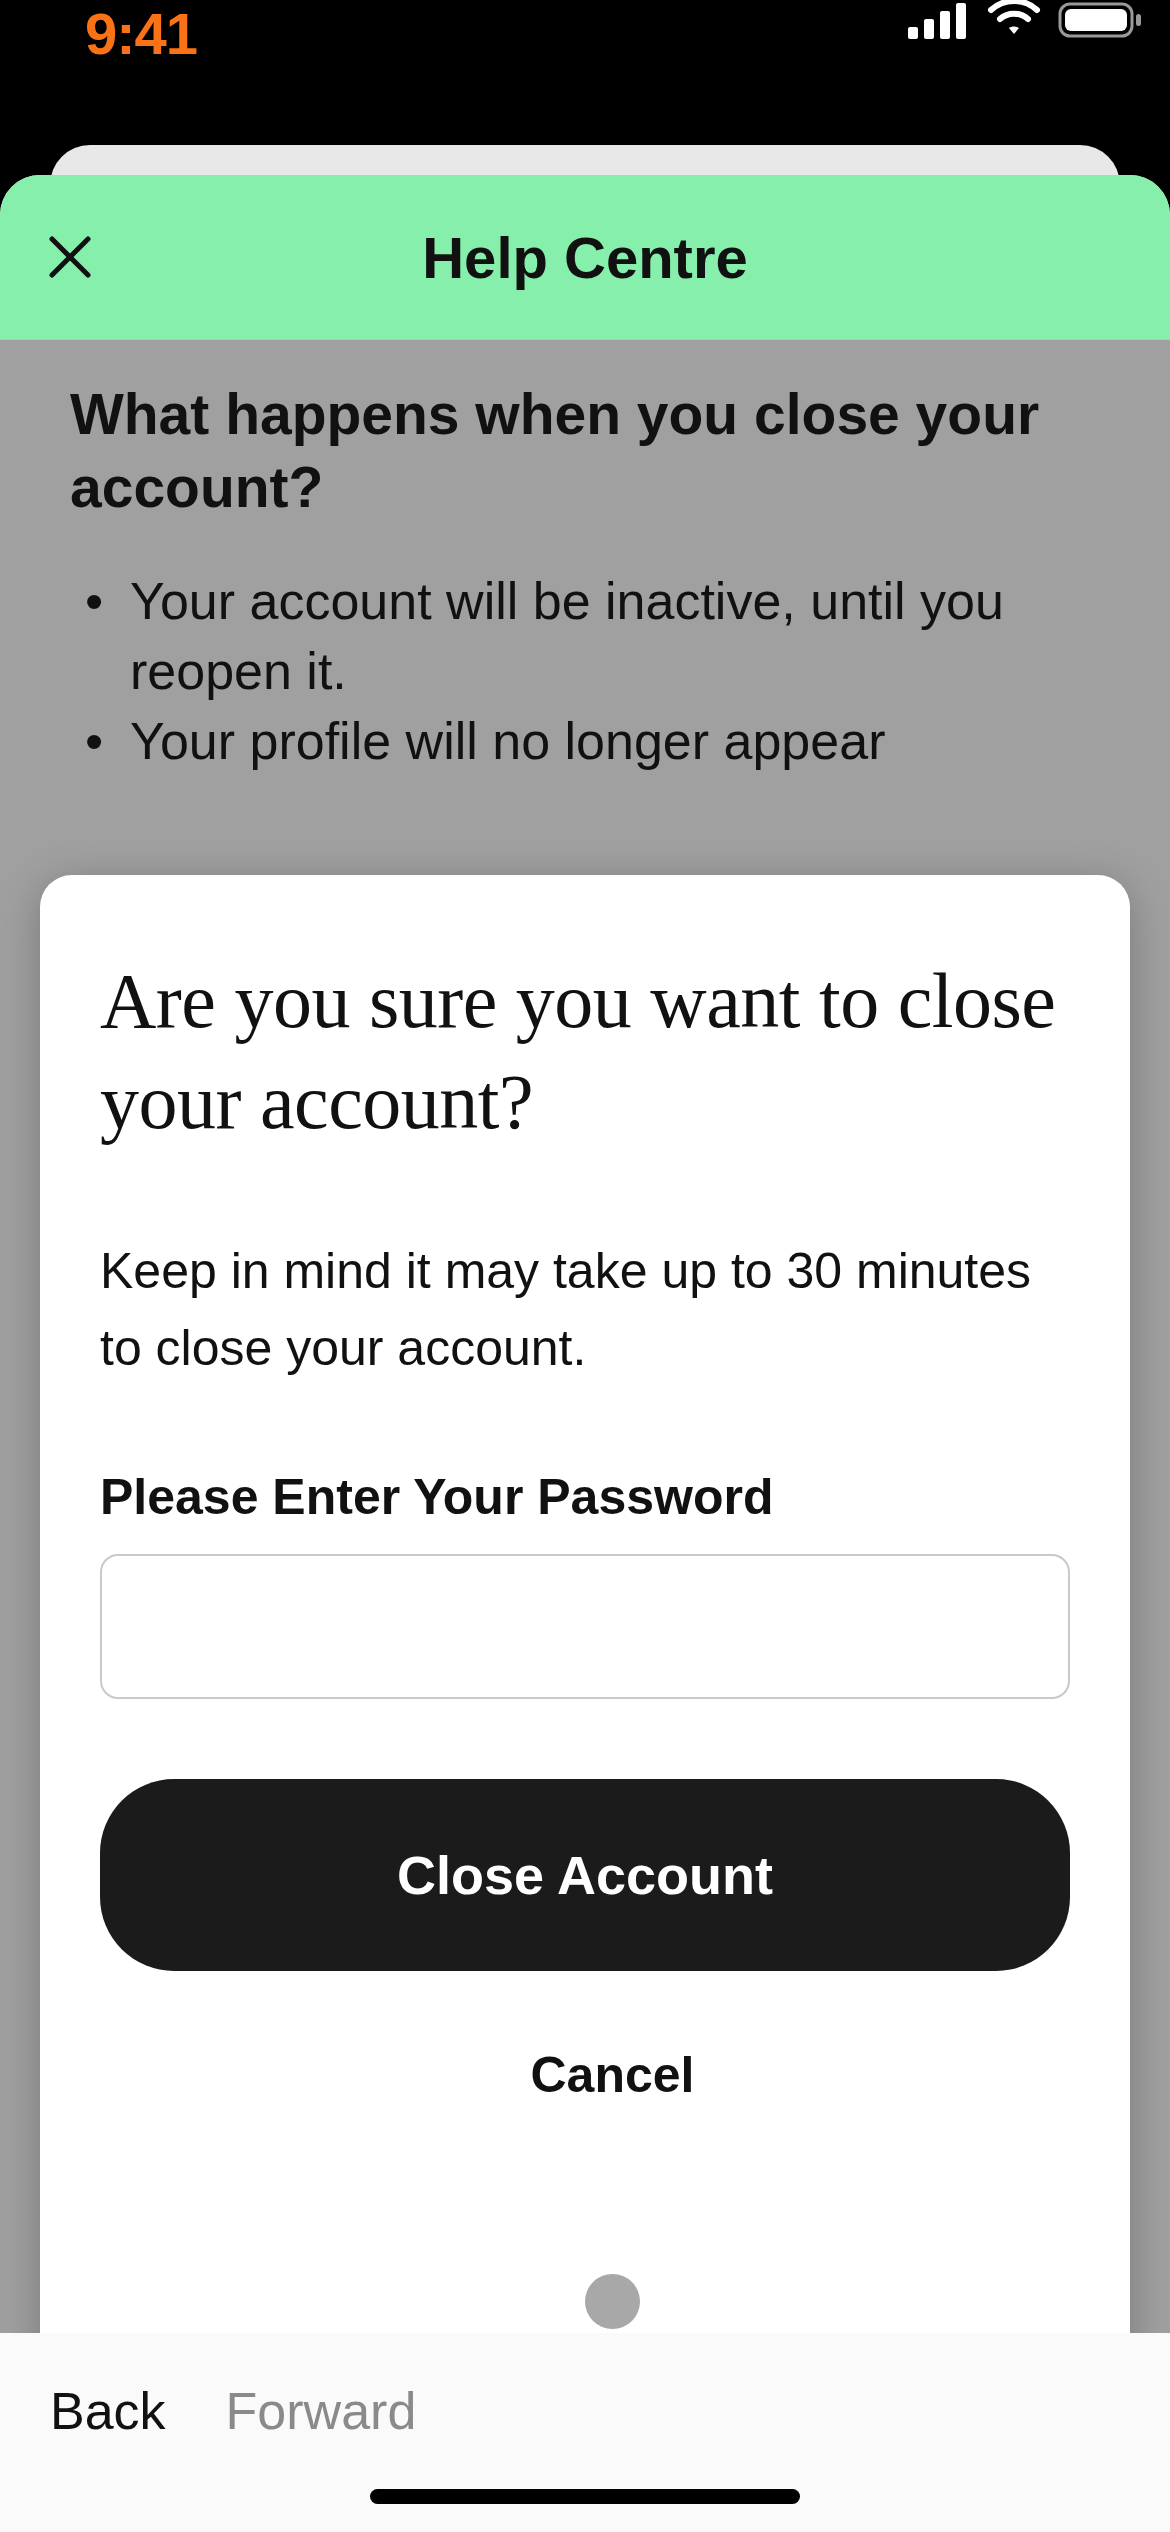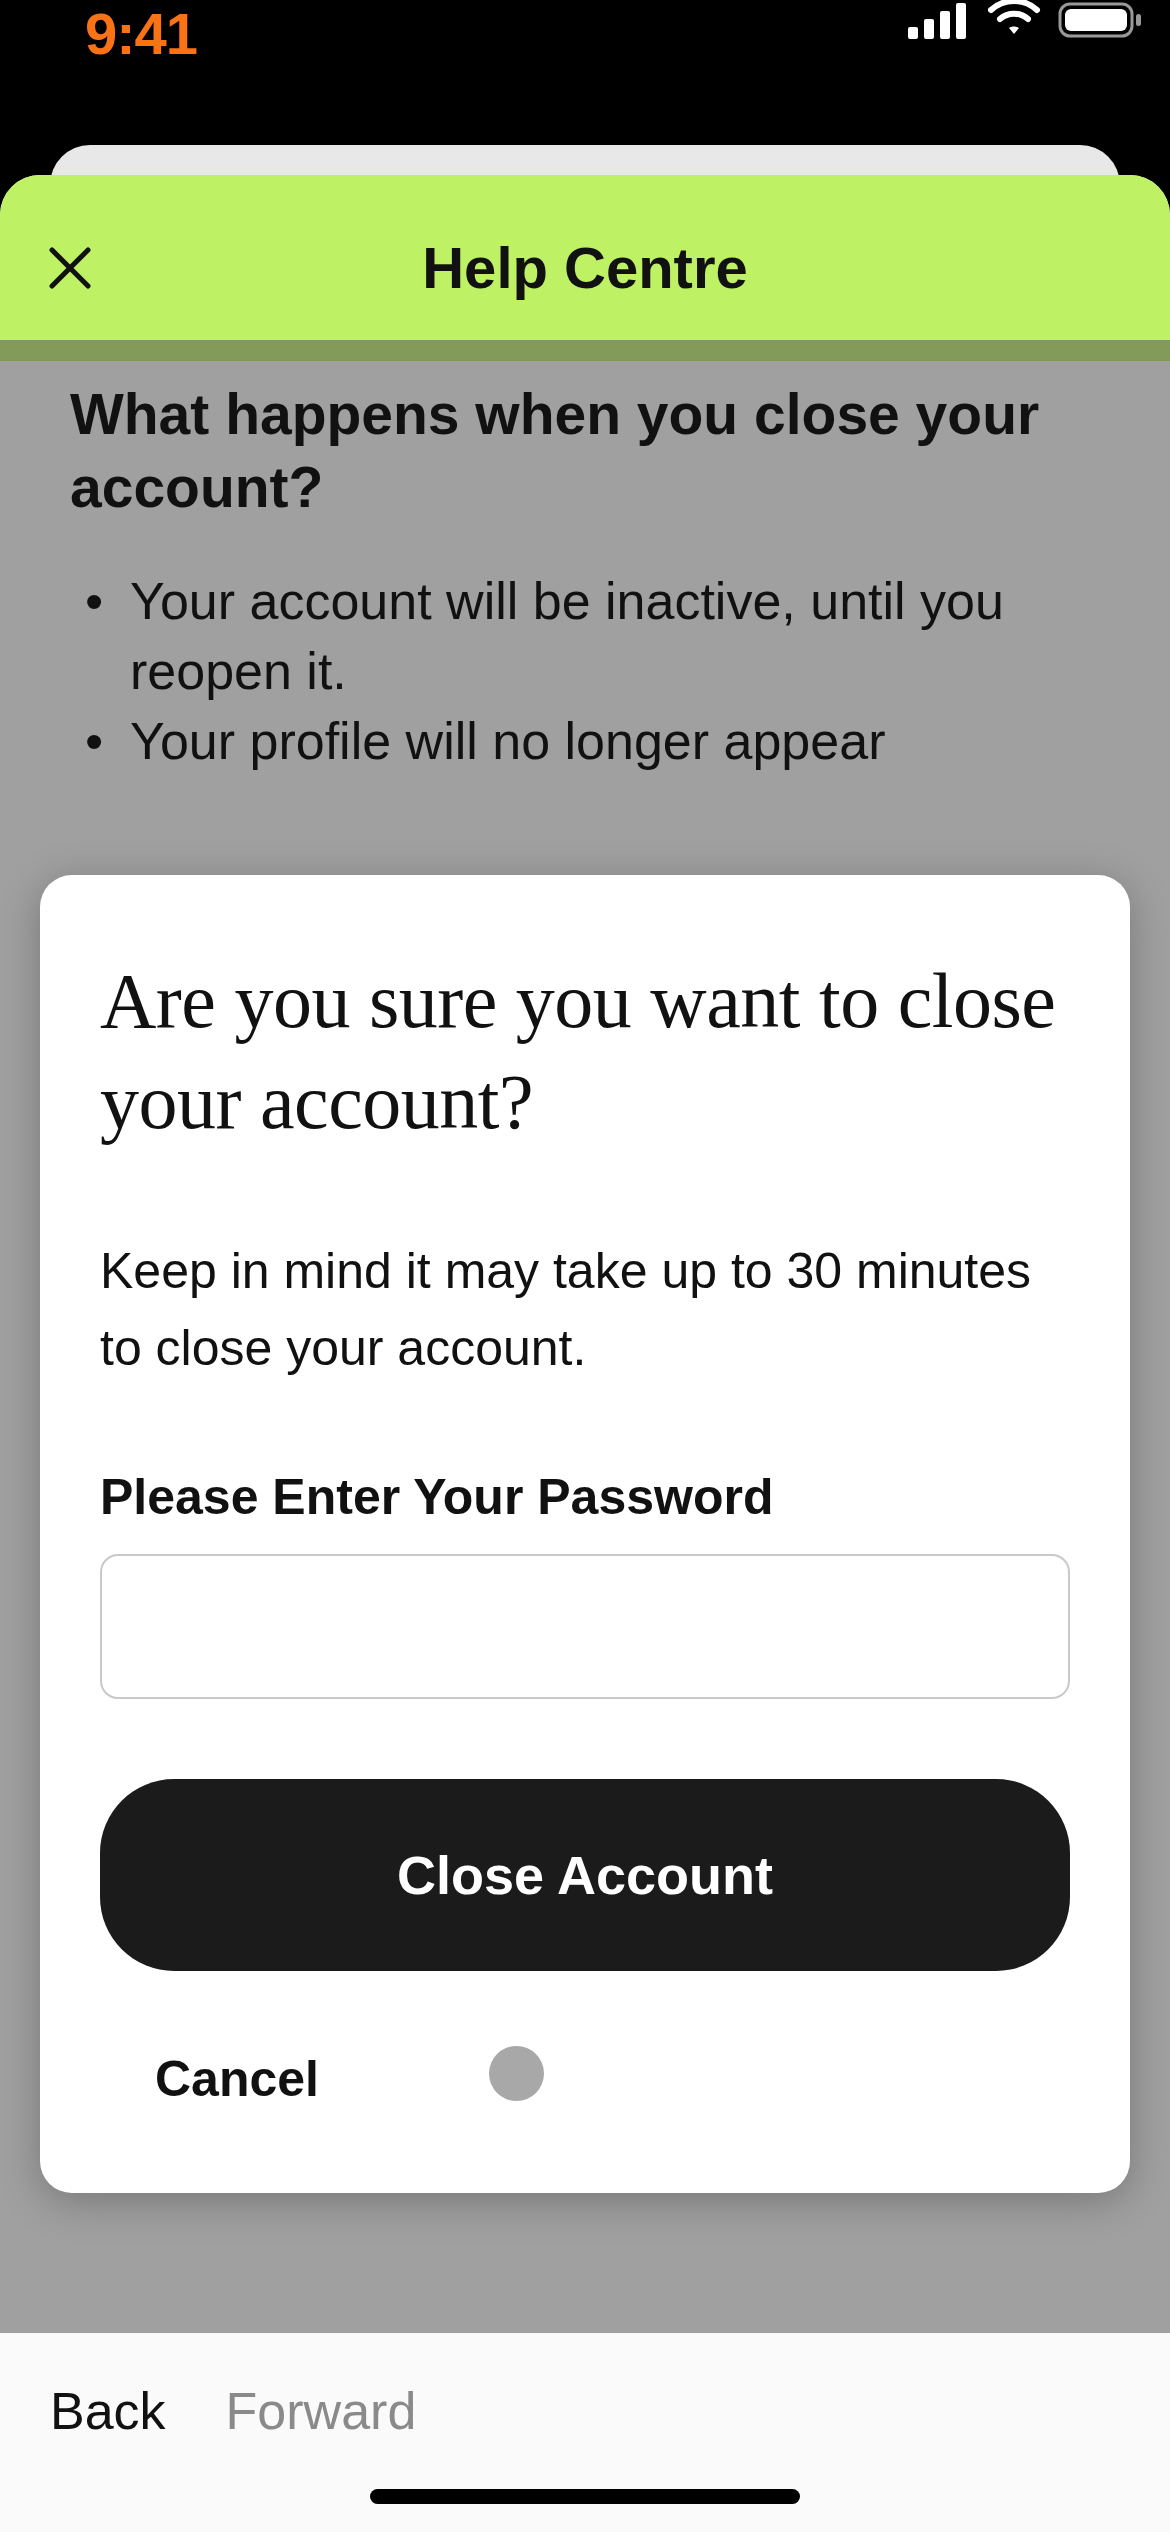--- a/index.html
+++ b/index.html
@@ -55,22 +55,22 @@
       position: absolute;
       top: 175px;
       left: 0;
       right: 0;
       bottom: 0;
       background: #fff;
       border-radius: 40px 40px 0 0;
       overflow: hidden;
     }
     .header {
-      height: 186px;
-      background: #bef264;
+      height: 165px;
+      background: #86efac;
       display: flex;
       align-items: center;
       position: relative;
       border-bottom: 1px solid rgba(0,0,0,0.03);
     }
     .close-btn {
       position: absolute;
       left: 40px;
       top: 50%;
       transform: translateY(-50%);
@@ -185,20 +185,21 @@
       border-radius: 74px;
       font-size: 54px;
       font-weight: 600;
       margin-bottom: 75px;
     }
     .modal-bottom {
       display: flex;
       align-items: center;
       gap: 170px;
       padding-left: 55px;
+      flex-direction: column;
     }
     .cancel-btn {
       font-size: 50px;
       font-weight: 700;
       color: #111;
       background: none;
       border: none;
     }
     .dot {
       width: 55px;

